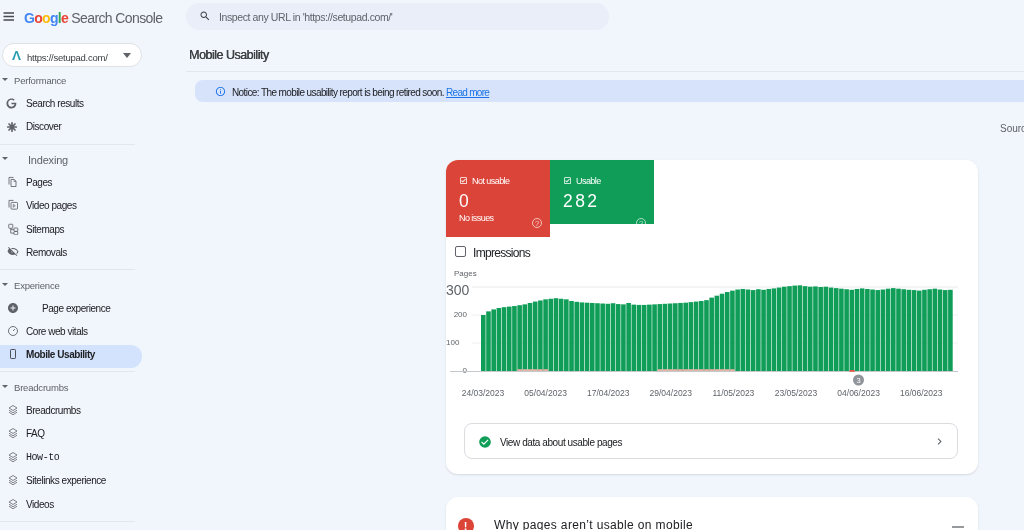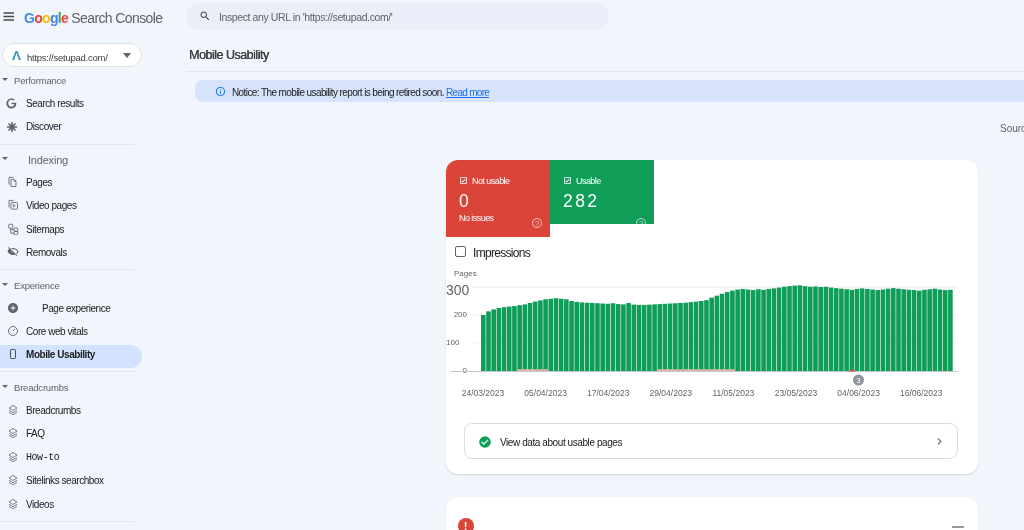--- a/index.html
+++ b/index.html
@@ -124,21 +124,21 @@
         </g>
       </svg></div>
     <div class="abs" style="left:26px;top:452px;font-size:10px;letter-spacing:-0.45px;color:#202124;font-family:Liberation Mono, monospace;">How-to</div>
     <div class="abs" style="left:7px;top:472px;"><svg width="12" height="12" viewBox="0 0 24 24">
         <g fill="none" stroke="#5f6368" stroke-width="1.6">
           <path d="M12 3l8 5-8 5-8-5z"></path>
           <path d="M4 12.5l8 5 8-5"></path>
           <path d="M4 16.5l8 5 8-5"></path>
         </g>
       </svg></div>
-    <div class="abs" style="left:26px;top:475px;font-size:10px;letter-spacing:-0.45px;color:#202124;">Sitelinks searchbox</div>
+    <div class="abs" style="left:26px;top:475px;font-size:10px;letter-spacing:-0.45px;color:#202124;">Sitelinks experience</div>
     <div class="abs" style="left:7px;top:496px;"><svg width="12" height="12" viewBox="0 0 24 24">
         <g fill="none" stroke="#5f6368" stroke-width="1.6">
           <path d="M12 3l8 5-8 5-8-5z"></path>
           <path d="M4 12.5l8 5 8-5"></path>
           <path d="M4 16.5l8 5 8-5"></path>
         </g>
       </svg></div>
     <div class="abs" style="left:26px;top:499px;font-size:10px;letter-spacing:-0.45px;color:#202124;">Videos</div>
     <div class="abs" style="left:0;top:521px;width:135px;height:1px;background:#e3e6ec;"></div>
   </div>
@@ -326,20 +326,21 @@
       <path fill="#fff" d="M10 14.2l-3.2-3.2-1.4 1.4L10 17l8-8-1.4-1.4z"></path>
     </svg>
   <div class="abs" style="left:35px;top:12.5px;font-size:10px;letter-spacing:-0.42px;color:#202124;">View data about usable pages</div>
   <svg class="abs" style="left:468px;top:11px" width="13" height="13" viewBox="0 0 24 24">
       <path fill="#5f6368" d="M8.59 16.59 13.17 12 8.59 7.41 10 6l6 6-6 6z"></path>
     </svg>
 </div>
 
 <div class="abs" style="left:446px;top:497px;width:532px;height:70px;background:#fff;border-radius:12px;box-shadow:0 1px 2px rgba(60,64,67,.15);">
   <div class="abs" style="left:11.5px;top:21px;width:16px;height:16px;background:#db4437;border-radius:50%;color:#fff;text-align:center;font-size:11px;font-weight:bold;line-height:16px;">!</div>
+  <div class="abs" style="left:48px;top:20.5px;font-size:12px;letter-spacing:0.35px;color:#202124;">Why pages aren’t usable on mobile</div>
   <svg class="abs" style="left:506px;top:29px" width="12" height="10" viewBox="0 0 12 10">
       <g stroke="#5f6368" stroke-width="1.3">
         <line x1="0" y1="1" x2="12" y2="1"></line>
         <line x1="2.5" y1="4.8" x2="9.5" y2="4.8"></line>
         <line x1="4.5" y1="8.6" x2="7.5" y2="8.6"></line>
       </g>
     </svg>
 </div>
 
 </body></html>

